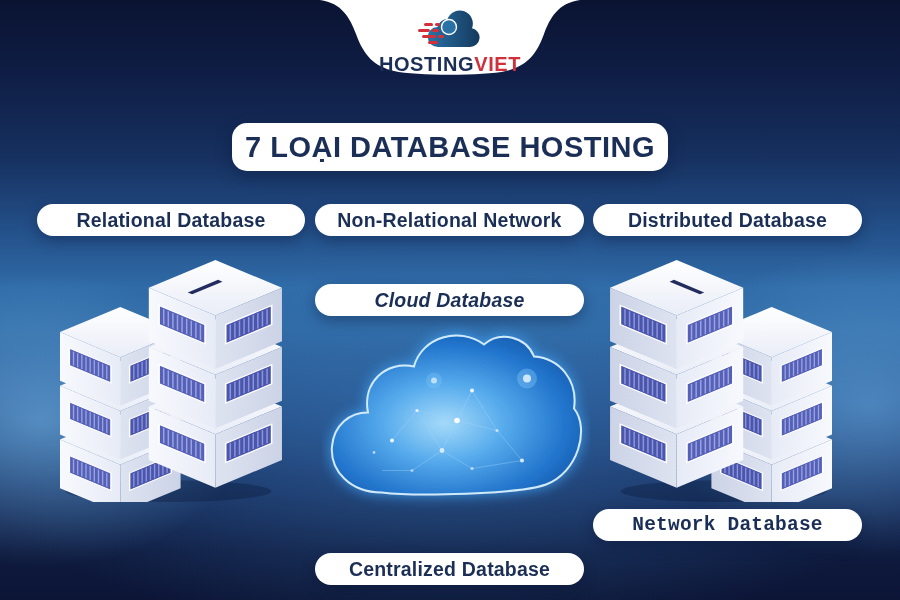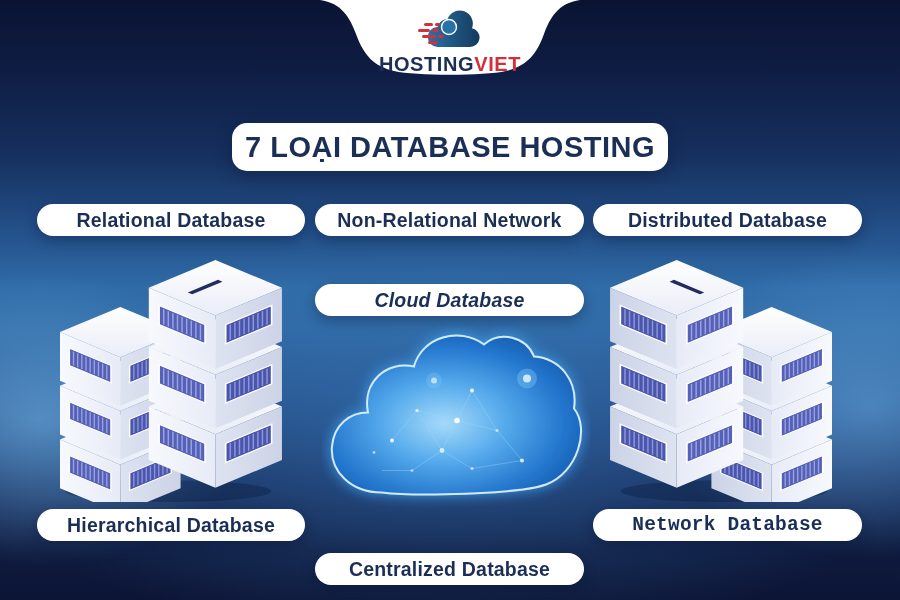--- a/index.html
+++ b/index.html
@@ -76,21 +76,20 @@
   <div class="brand-text">
     <span class="brand-hosting">HOSTING</span><span class="brand-viet">VIET</span>
   </div>
 
   <div class="title-banner">7 LOẠI DATABASE HOSTING</div>
 
   <div class="pill" id="pill-relational">Relational Database</div>
   <div class="pill" id="pill-nonrelational">Non-Relational Network</div>
   <div class="pill" id="pill-distributed">Distributed Database</div>
   <div class="pill" id="pill-cloud">Cloud Database</div>
-  <div class="pill" id="pill-hierarchical">Hierarchical Database</div>
   <div class="pill" id="pill-centralized">Centralized Database</div>
   <div class="pill" id="pill-network">Network Database</div>
 
   <svg class="stack-left" viewBox="0 0 205 268" preserveAspectRatio="none">
     <defs>
       <linearGradient id="faceT" x1="0" y1="0" x2="0" y2="1">
         <stop offset="0" stop-color="#ffffff"></stop>
           <stop offset="1" stop-color="#e9edf7"></stop>
       </linearGradient>
       <linearGradient id="faceL" x1="0" y1="0" x2="1" y2="0">

